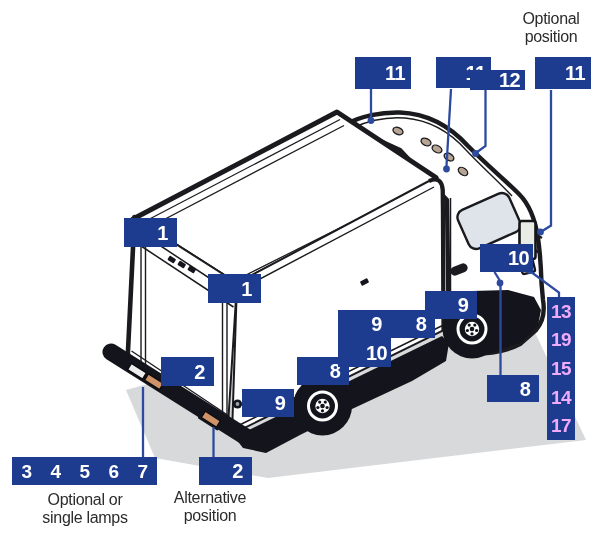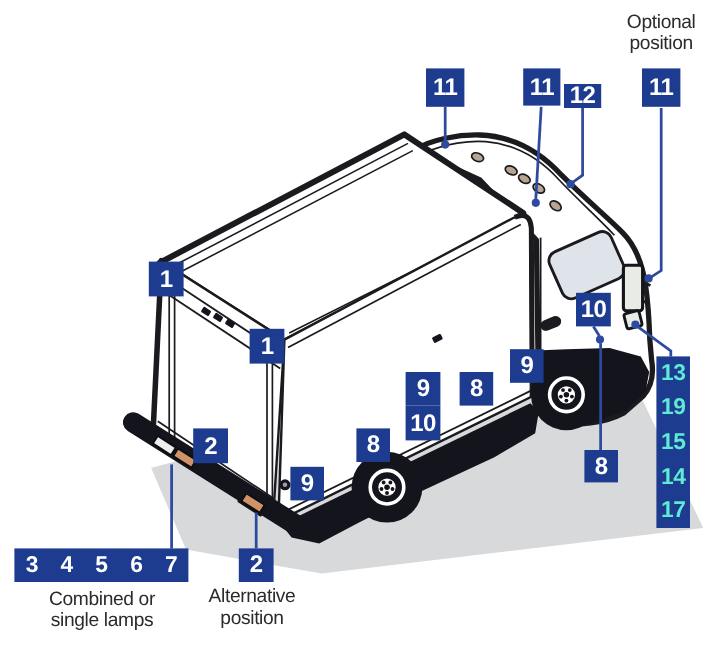--- a/index.html
+++ b/index.html
@@ -7,26 +7,26 @@
     --lamp-amber:#d09367; --lamp-white:#ededed; --glass:#dfe3ea; --mirror:#e9ece5;
     --shadow:#d8d9db; --text:#2b2b2b; --background:#ffffff;
   }
   html,body{margin:0;padding:0;}
   body{width:600px;height:539px;background:var(--background);font-family:"Liberation Sans",sans-serif;}
   #stage{position:relative;width:600px;height:539px;overflow:hidden;background:var(--background);}
   #truck-svg{position:absolute;left:0;top:0;}
   .badge{
     position:absolute;background:var(--badge-blue);color:#fff;font-weight:700;font-size:20px;
     display:flex;align-items:center;justify-content:center;letter-spacing:-0.5px;line-height:1;
-    font-family:"Liberation Sans",sans-serif;z-index:3;
+    font-family:"Liberation Sans",sans-serif;z-index:3;padding-left:24px;
   }
   .badge-strip{position:absolute;background:var(--badge-blue);display:flex;z-index:3;}
   .badge-strip .cell{flex:1;display:flex;align-items:center;justify-content:center;color:#fff;font-weight:700;font-size:19px;letter-spacing:-0.5px;line-height:1;}
   .badge-col{position:absolute;background:var(--badge-blue);display:flex;flex-direction:column;z-index:3;}
-  .badge-col .cell{flex:1;display:flex;align-items:center;justify-content:center;color:#5eead4;font-weight:700;font-size:19px;letter-spacing:-0.5px;line-height:1;}
+  .badge-col .cell{flex:1;display:flex;align-items:center;justify-content:center;color:#f0abfc;font-weight:700;font-size:19px;letter-spacing:-0.5px;line-height:1;}
   .caption{
     position:absolute;color:var(--text);font-size:16px;line-height:18px;font-weight:500;
     text-align:center;white-space:pre-line;letter-spacing:-0.3px;z-index:2;
   }
   .ln{stroke:var(--outline);fill:none;}
   .face{fill:#fff;stroke:var(--outline);}
   .dk{fill:var(--chassis);stroke:none;}
   .leader{stroke:var(--leader-blue);fill:none;stroke-width:2.3;}
   .dot{fill:var(--leader-blue);}
 </style>
@@ -150,21 +150,21 @@
       <circle class="dot" cx="446.5" cy="169" r="3.4"></circle>
       <circle class="dot" cx="475.5" cy="153.5" r="3.4"></circle>
       <circle class="dot" cx="540.5" cy="232" r="3.4"></circle>
       <circle class="dot" cx="500" cy="283" r="3.4"></circle>
       <circle class="dot" cx="529.5" cy="270.5" r="3.4"></circle>
     </g>
   </svg>
 
   <div class="caption" style="left:505px;top:10px;width:92px;">Optional
 position</div>
-  <div class="caption" style="left:18px;top:491px;width:134px;">Combined or
+  <div class="caption" style="left:18px;top:491px;width:134px;">Optional or
 single lamps</div>
   <div class="caption" style="left:158px;top:489px;width:104px;">Alternative
 position</div>
 
   <div class="badge" style="left:355px;top:57px;width:32px;height:32px">11</div>
   <div class="badge" style="left:436px;top:57px;width:31px;height:31px">11</div>
   <div class="badge" style="left:470px;top:70px;width:31px;height:20px">12</div>
   <div class="badge" style="left:535px;top:57px;width:32px;height:32px">11</div>
 
   <div class="badge" style="left:124px;top:218px;width:29px;height:29px">1</div>

